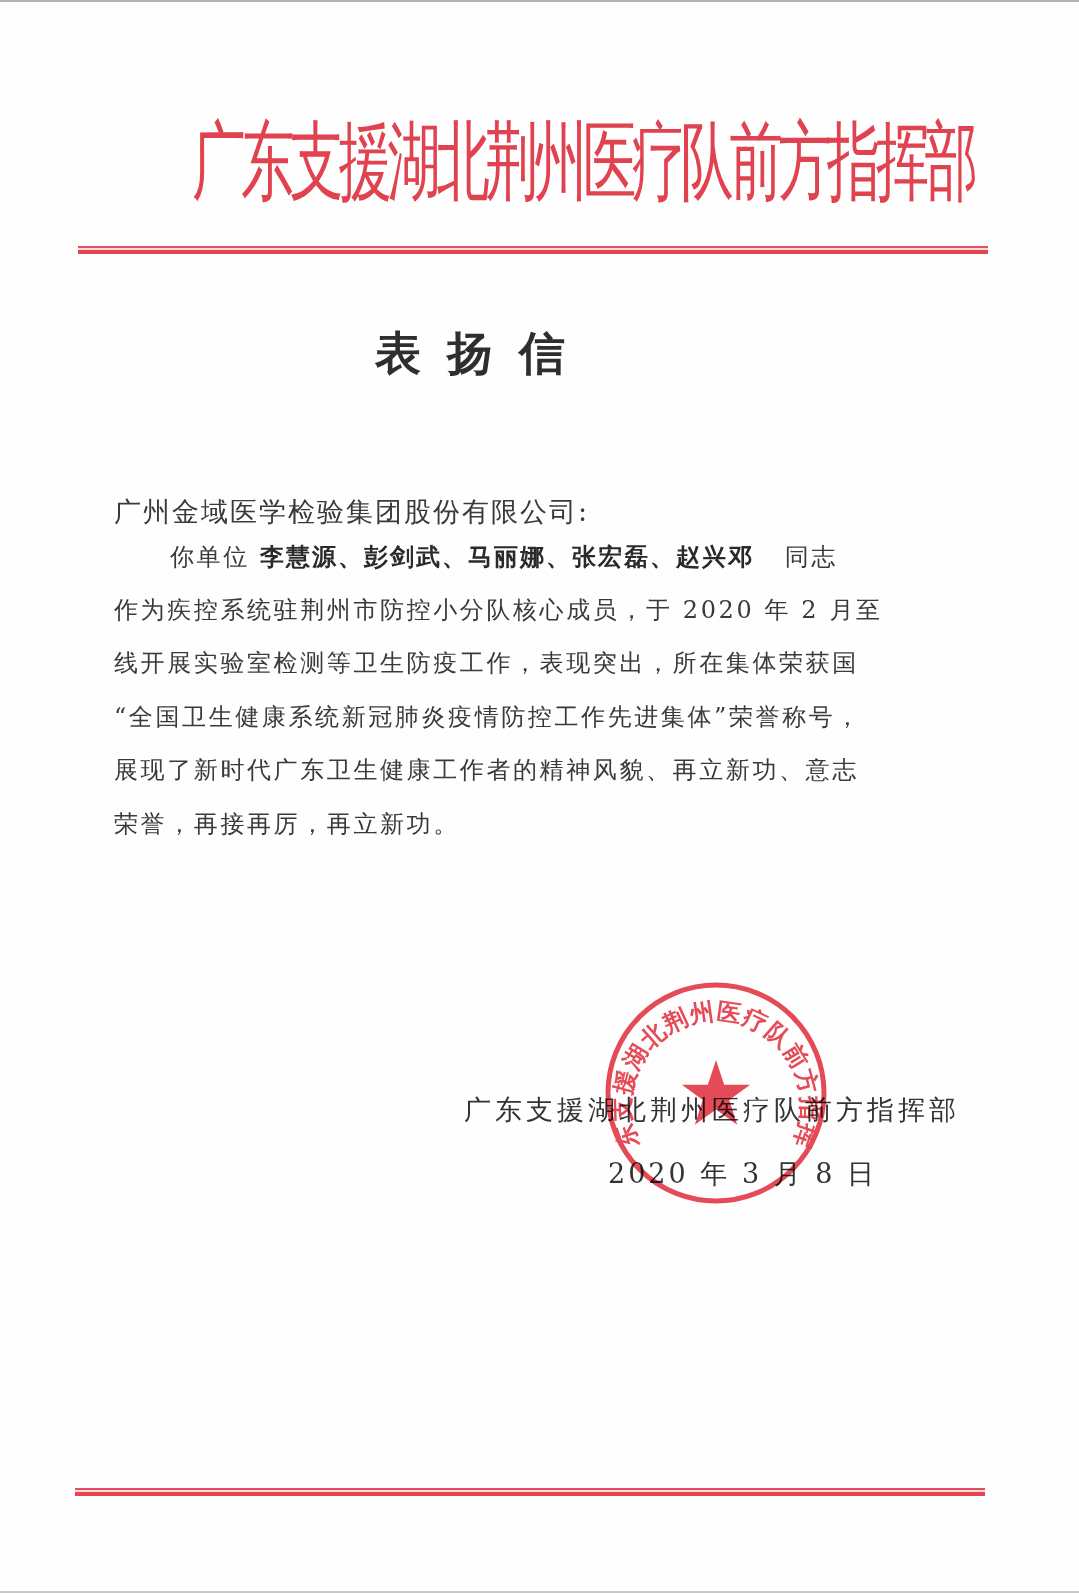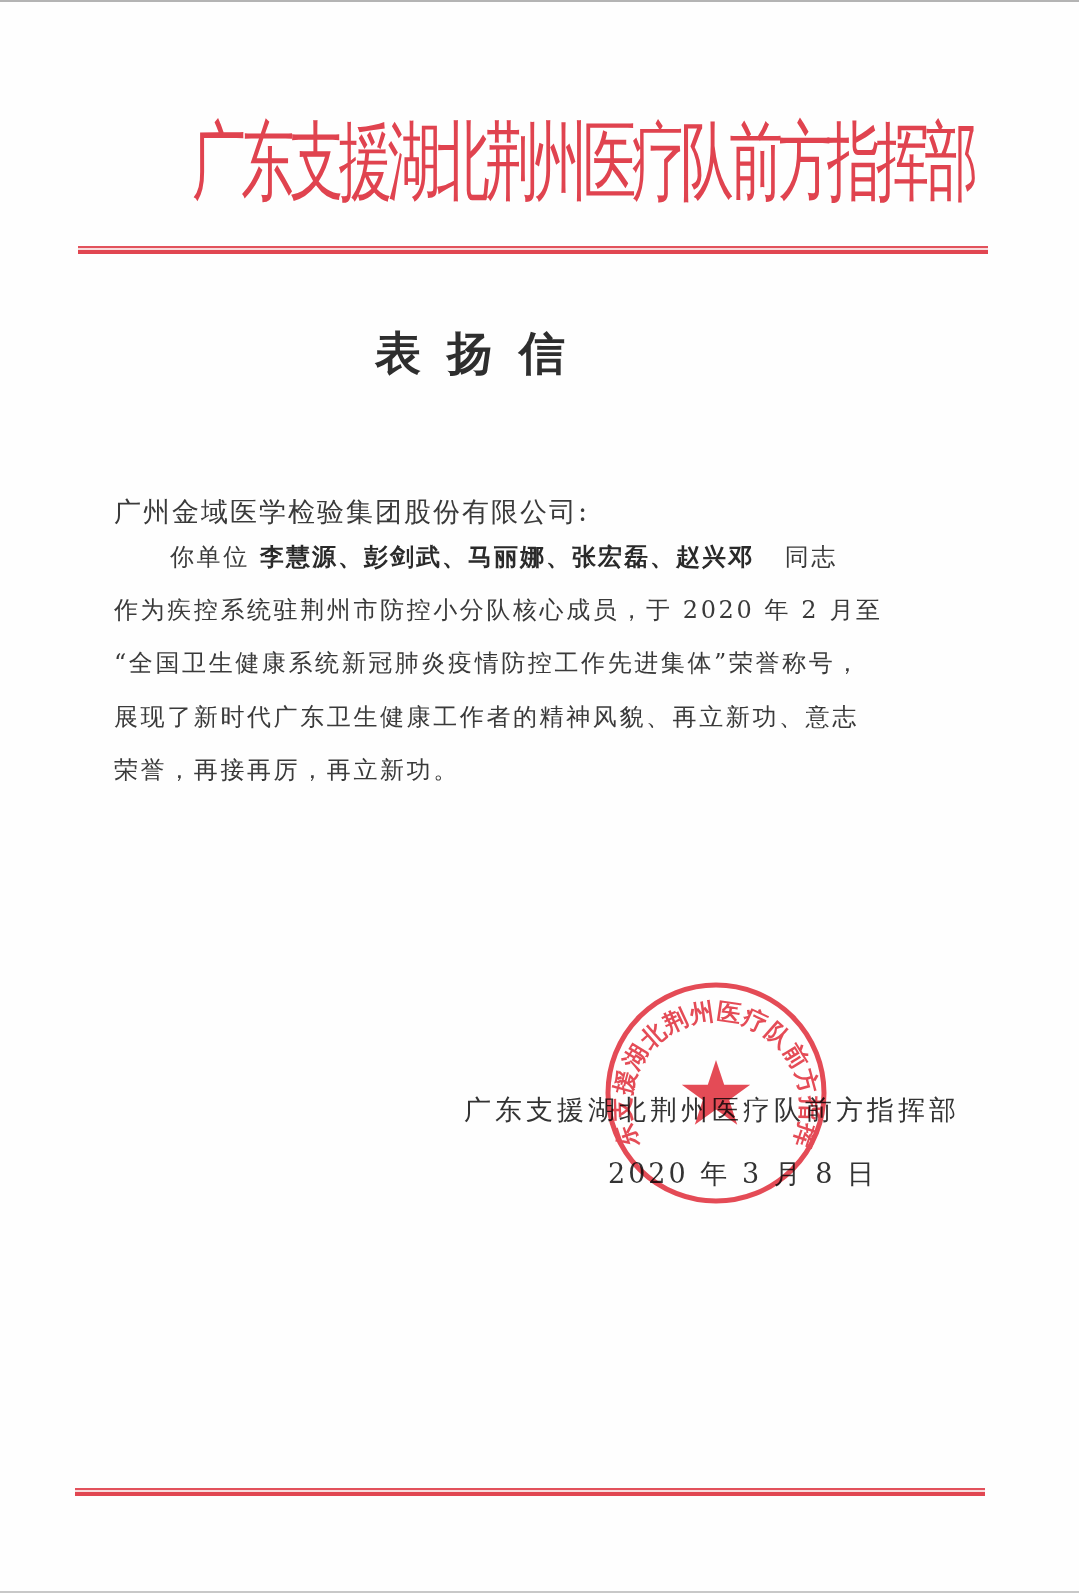--- a/index.html
+++ b/index.html
@@ -157,20 +157,21 @@
   <div class="thick"></div>
 </div>
 
 <div class="doc-title">表扬信</div>
 
 <div class="salutation">广州金域医学检验集团股份有限公司:</div>
 
 <div class="body-text">
   <span class="line indent"><span>你单位</span>&nbsp;<span class="names">李慧源、彭剑武、马丽娜、张宏磊、赵兴邓</span>&nbsp;&nbsp;&nbsp;<span>同志</span></span>
   <span class="line">作为疾控系统驻荆州市防控小分队核心成员，于 2020 年 2 月至</span>
+  <span class="line">线开展实验室检测等卫生防疫工作，表现突出，所在集体荣获国</span>
   <span class="line">“全国卫生健康系统新冠肺炎疫情防控工作先进集体”荣誉称号，</span>
   <span class="line">展现了新时代广东卫生健康工作者的精神风貌、再立新功、意志</span>
   <span class="line">荣誉，再接再厉，再立新功。</span>
 </div>
 
 <div class="signature">广东支援湖北荆州医疗队前方指挥部</div>
 <div class="sign-date">2020 年 3 月 8 日</div>
 
 <svg class="seal" viewBox="0 0 226 226" xmlns="http://www.w3.org/2000/svg">
   <defs>

